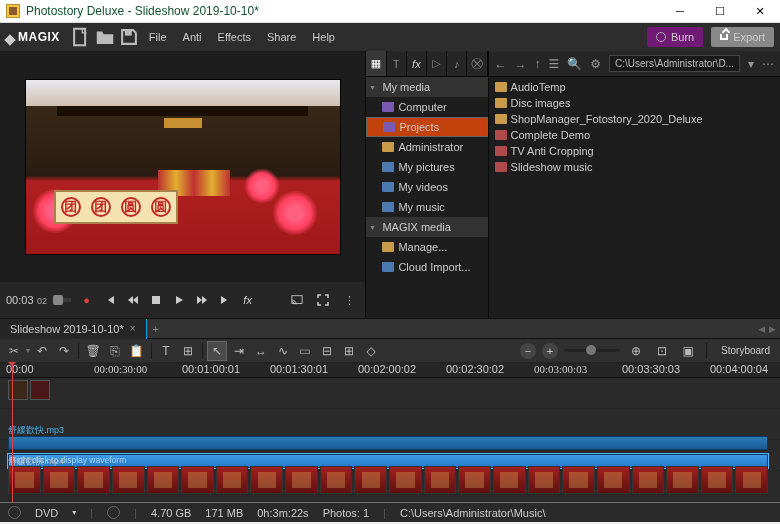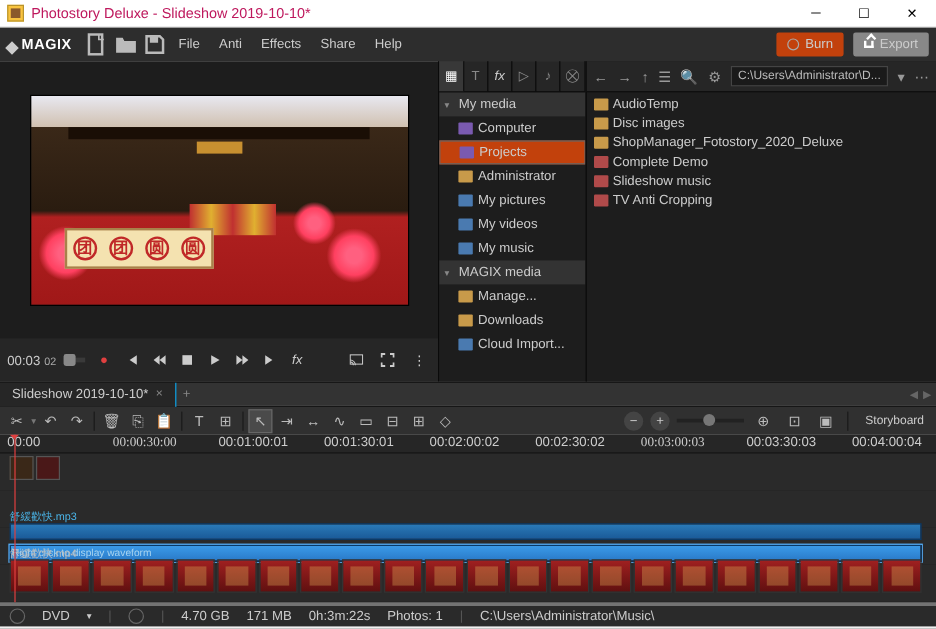--- a/index.html
+++ b/index.html
@@ -1,30 +1,30 @@
 <!DOCTYPE html>
 <html><head>
 <meta charset="utf-8">
 <style>
 *{box-sizing:border-box;margin:0;padding:0;font-family:'Segoe UI',Tahoma,sans-serif;font-size:11px;color:#ccc;user-select:none}
 body{width:780px;height:524px;background:#f0f0f0;overflow:hidden}
 .titlebar{height:23px;background:#fff;display:flex;align-items:center;padding-left:6px;border-bottom:1px solid #ddd}
 .titlebar .ico{width:14px;height:14px;background:#f9c440;border:1px solid #b8932a;margin-right:6px;position:relative}
 .titlebar .ico::after{content:"";position:absolute;inset:2px;background:#8b5a2b}
-.titlebar .title{color:#be185d;font-size:12px}
+.titlebar .title{color:#14532d;font-size:12px}
 .winbtns{margin-left:auto;display:flex}
 .winbtn{width:40px;height:23px;display:flex;align-items:center;justify-content:center;color:#000;font-family:sans-serif;font-size:11px}
 .menubar{height:28px;background:#2d2d2d;display:flex;align-items:center;padding:0 6px;gap:2px}
 .brand{display:flex;align-items:flex-end;gap:4px;margin-right:8px}
 .brand .d{width:8px;height:8px;transform:rotate(45deg);background:#ccc}
 .brand .t{color:#fff;font-weight:bold;font-size:12px;letter-spacing:.5px}
 .mbicon{width:22px;height:22px;display:flex;align-items:center;justify-content:center;color:#bbb}
 .mitem{padding:4px 7px;color:#ccc;font-size:11px}
 .spacer{flex:1}
-.hdrbtn{height:20px;padding:0 9px;background:#c2410c;border-radius:2px;display:flex;align-items:center;gap:5px;color:#ddd;margin-left:6px}
+.hdrbtn{height:20px;padding:0 9px;background:#701a75;border-radius:2px;display:flex;align-items:center;gap:5px;color:#ddd;margin-left:6px}
 .hdrbtn .i{width:10px;height:10px;border:1px solid #aaa;border-radius:50%}
 .hdrbtn.exp{background:#888;color:#fff}
 .hdrbtn.exp .i{border:none;border-bottom:2px solid #fff;border-left:2px solid #fff;border-right:2px solid #fff;border-radius:0;width:8px;height:6px;position:relative}
 .hdrbtn.exp .i::before{content:"";position:absolute;left:1px;top:-5px;width:4px;height:4px;border-top:2px solid #fff;border-right:2px solid #fff;transform:rotate(-45deg)}
 .main{height:267px;background:#1d1d1d;display:flex}
 .preview{width:395px;display:flex;flex-direction:column}
 .pv-img{flex:1;display:flex;align-items:center;justify-content:center}
 .scene{width:316px;height:176px;background:linear-gradient(#e8e8f0 0%,#d0c0b0 15%,#3a2818 15%,#2a1c10 55%,#b02020 58%,#a01818 100%);position:relative;border:1px solid #000}
 .scene .roof{position:absolute;top:26px;left:10%;right:10%;height:10px;background:#1a0e05}
 .scene .sign{position:absolute;top:38px;left:44%;width:12%;height:10px;background:#c89030}
@@ -93,21 +93,21 @@
 .vchip{position:absolute;left:8px;width:20px;height:20px;background:#3a2818;border:1px solid #555}
 .vchip.c2{left:30px;background:#4a1818}
 .albl{position:absolute;left:8px;top:-2px;font-size:9px;color:#4ab4e8}
 .abar{position:absolute;left:8px;right:12px;top:10px;height:14px;background:linear-gradient(#2a7ab8,#1a5a98);border:1px solid #0a3a68}
 .abar.sel{background:linear-gradient(#3a9ae8,#2a7ac8);box-shadow:0 0 0 1px #5ab4ff}
 .ahint{position:absolute;left:10px;top:11px;font-size:8.5px;color:#a8d4f0}
 .thumbs{position:absolute;left:8px;right:12px;top:0;height:28px;display:flex;gap:2px}
 .th{flex:1;background:linear-gradient(#a02020,#601010);border:1px solid #333;position:relative;min-width:0}
 .th::after{content:"";position:absolute;inset:20%;background:rgba(240,200,100,.3)}
 .thlbl{position:absolute;left:8px;top:-11px;font-size:9px;color:#bbb}
-.status{height:20px;background:#2a2a2a;display:flex;align-items:center;padding:0 8px;gap:14px;border-top:3px solid #737373;font-size:10px;color:#999}
+.status{height:20px;background:#2a2a2a;display:flex;align-items:center;padding:0 8px;gap:14px;border-top:1px solid #737373;font-size:10px;color:#999}
 .status .ic{width:13px;height:13px;border:1px solid #666;border-radius:50%}
 .status .sp{color:#555}
 </style>
 </head>
 <body>
 
 <div class="titlebar">
   <div class="ico"></div>
   <div class="title">Photostory Deluxe - Slideshow 2019-10-10*</div>
   <div class="winbtns">
@@ -281,25 +281,20 @@
           <span class="ar">▾</span>
           <span>MAGIX media</span>
         </div>
         <div class="node">
           <span class="ar"></span>
           <span class="fi "></span>
           <span>Manage...</span>
         </div>
         <div class="node">
           <span class="ar"></span>
-          <span class="fi "></span>
-          <span>Downloads</span>
-        </div>
-        <div class="node">
-          <span class="ar"></span>
           <span class="fi bl"></span>
           <span>Cloud Import...</span>
         </div>
         <div class="node">
           <span class="ar"></span>
         </div>
       </div>
   </div>
 
   <div class="browser">
@@ -326,25 +321,25 @@
         <div class="bitem">
           <span class="fi "></span>
           <span>ShopManager_Fotostory_2020_Deluxe</span>
         </div>
         <div class="bitem">
           <span class="fi r"></span>
           <span>Complete Demo</span>
         </div>
         <div class="bitem">
           <span class="fi r"></span>
+          <span>TV Anti Cropping</span>
+        </div>
+        <div class="bitem">
+          <span class="fi r"></span>
           <span>Slideshow music</span>
-        </div>
-        <div class="bitem">
-          <span class="fi r"></span>
-          <span>TV Anti Cropping</span>
         </div>
       </div>
   </div>
 </div>
 
 <div class="doctabs">
   <div class="dtab">
       <span>Slideshow 2019-10-10*</span>
       <span class="x">×</span>
     </div>

